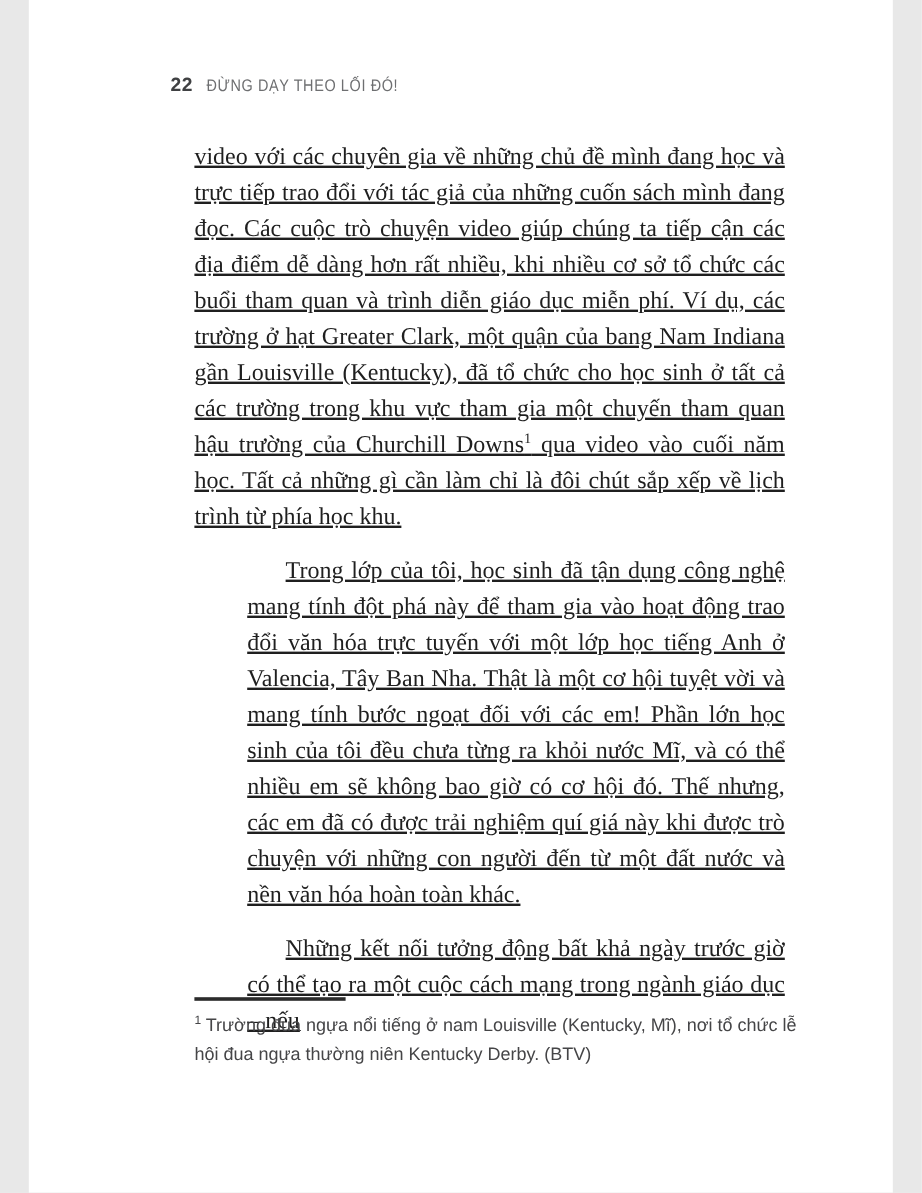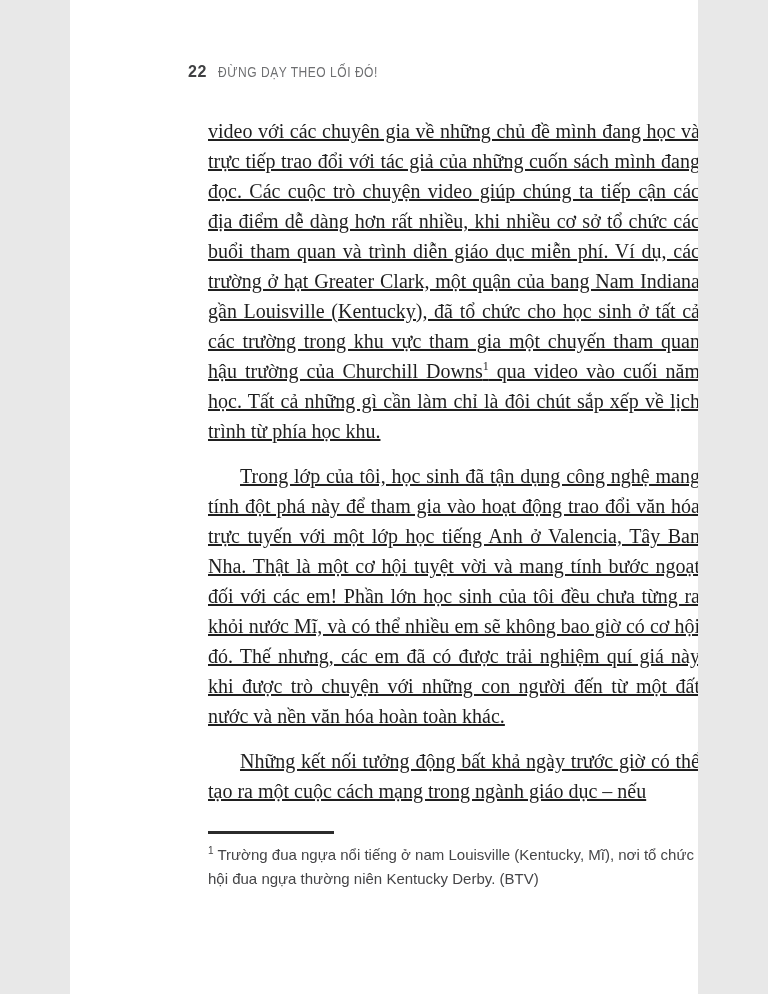--- a/index.html
+++ b/index.html
@@ -7,21 +7,21 @@
     --body-text: #1f1f1f;
     --header-gray: #6e6f71;
     --page-number: #3f4042;
     --rule: #2b2b2b;
     --footnote-text: #454547;
   }
   * { box-sizing: border-box; }
   html, body { margin: 0; padding: 0; background: #e8e8e8; }
   .page {
     position: relative;
-    width: 628px;
+    width: 720px;
     height: 994px;
     margin: 0 auto;
     background: var(--background, #fff);
     font-family: "Liberation Serif", serif;
     overflow: hidden;
   }
   .page-header {
     position: absolute;
     left: 118px;
     top: 63px;
@@ -50,21 +50,21 @@
     left: 138px;
     top: 116px;
     width: 492px;
     font-size: 20px;
     line-height: 30px;
     color: var(--body-text, #1f1f1f);
     text-align: justify;
     text-decoration: underline;
   }
   .body-text p { margin: 0 0 15px 0; }
-  .body-text p.indent { text-indent: 32px; }
+  .body-text p.indent { text-indent: 32px; margin-left: 44px; }
   .body-text sup {
     font-size: 12px;
     line-height: 0;
     vertical-align: super;
   }
   .footnote-section {
     position: absolute;
     left: 138px;
     top: 831px;
     width: 520px;

